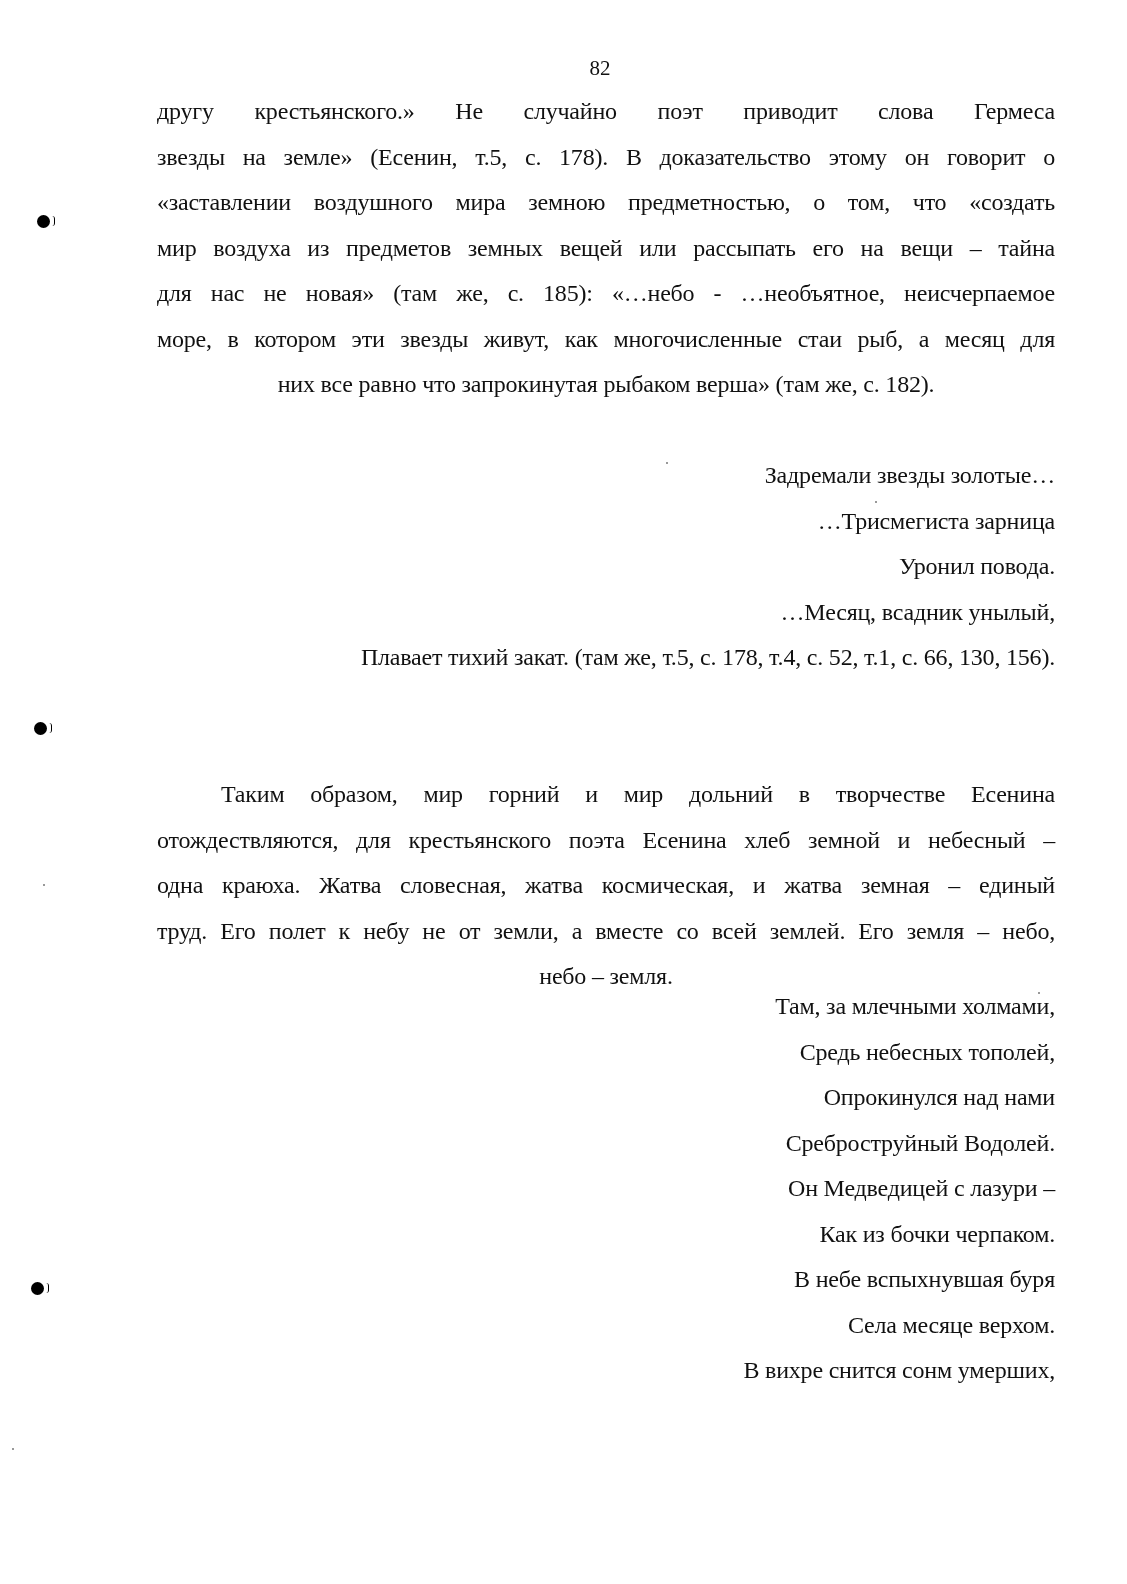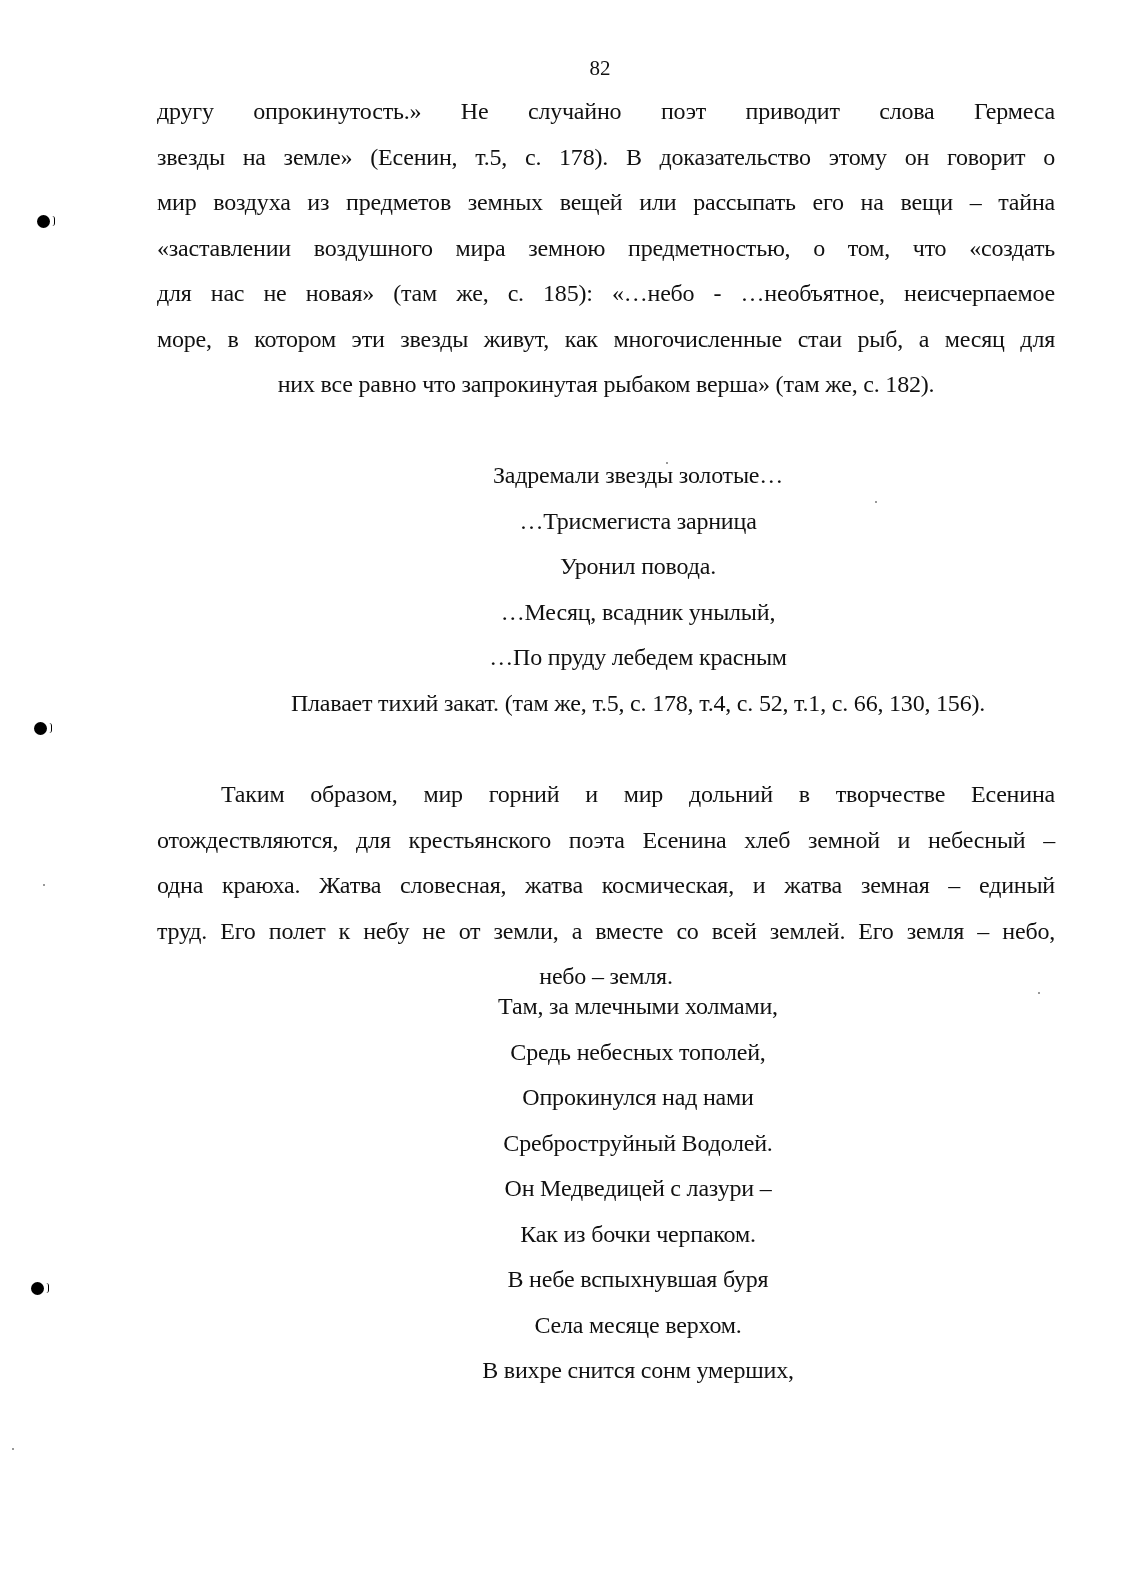--- a/index.html
+++ b/index.html
@@ -41,21 +41,21 @@
       text-align-last: justify;
     }
     .left {
       text-align: center;
     }
     .indent {
       padding-left: 64px;
     }
     .verse {
       padding-left: 64px;
-      text-align: center;
+      text-align: right;
     }
     .punch-hole {
       position: absolute;
       width: 13px;
       height: 13px;
       background: #000;
       border-radius: 50%;
     }
     .punch-hole::after {
       content: "";
@@ -87,35 +87,34 @@
   <div class="punch-hole" style="left:31px; top:1282px;"></div>
 
   <div class="speck" style="left:666px; top:462px;"></div>
   <div class="speck" style="left:875px; top:501px;"></div>
   <div class="speck" style="left:43px; top:884px;"></div>
   <div class="speck" style="left:447px; top:882px;"></div>
   <div class="speck" style="left:1038px; top:992px;"></div>
   <div class="speck" style="left:12px; top:1448px;"></div>
 
   <div class="text-block" style="top:89px;">
-    <span class="line justify">другу опрокинутость.»        Не случайно  поэт приводит   слова  Гермеса</span>
+    <span class="line justify">другу крестьянского.»        Не случайно  поэт приводит   слова  Гермеса</span>
     <span class="line justify">звезды на земле» (Есенин, т.5, с. 178). В доказательство этому он говорит о</span>
+    <span class="line justify">«заставлении воздушного мира земною предметностью, о том, что «создать</span>
     <span class="line justify">мир воздуха из предметов земных вещей или рассыпать его на вещи – тайна</span>
-    <span class="line justify">«заставлении воздушного мира земною предметностью, о том, что «создать</span>
     <span class="line justify">для нас не новая» (там же, с. 185): «…небо - …необъятное, неисчерпаемое</span>
     <span class="line justify">море, в котором эти звезды живут, как многочисленные стаи рыб, а месяц для</span>
     <span class="line left">них все равно  что запрокинутая рыбаком верша» (там же, с. 182).</span>
   </div>
 
   <div class="text-block" style="top:453px;">
     <span class="line verse">Задремали звезды золотые…</span>
     <span class="line verse">…Трисмегиста зарница</span>
     <span class="line verse">Уронил повода.</span>
     <span class="line verse">…Месяц, всадник унылый,</span>
-    <span class="line verse">…По пруду лебедем красным</span>
     <span class="line verse">Плавает тихий закат. (там же, т.5, с. 178, т.4, с. 52, т.1, с. 66, 130, 156).</span>
   </div>
 
   <div class="text-block" style="top:772px;">
     <span class="line justify indent">Таким образом, мир горний и мир дольний в творчестве Есенина</span>
     <span class="line justify">отождествляются, для крестьянского поэта Есенина хлеб земной и небесный –</span>
     <span class="line justify">одна  краюха. Жатва словесная,  жатва космическая, и жатва земная – единый</span>
     <span class="line justify">труд. Его полет к небу не от земли, а вместе со всей землей. Его земля – небо,</span>
     <span class="line left">небо – земля.</span>
   </div>

